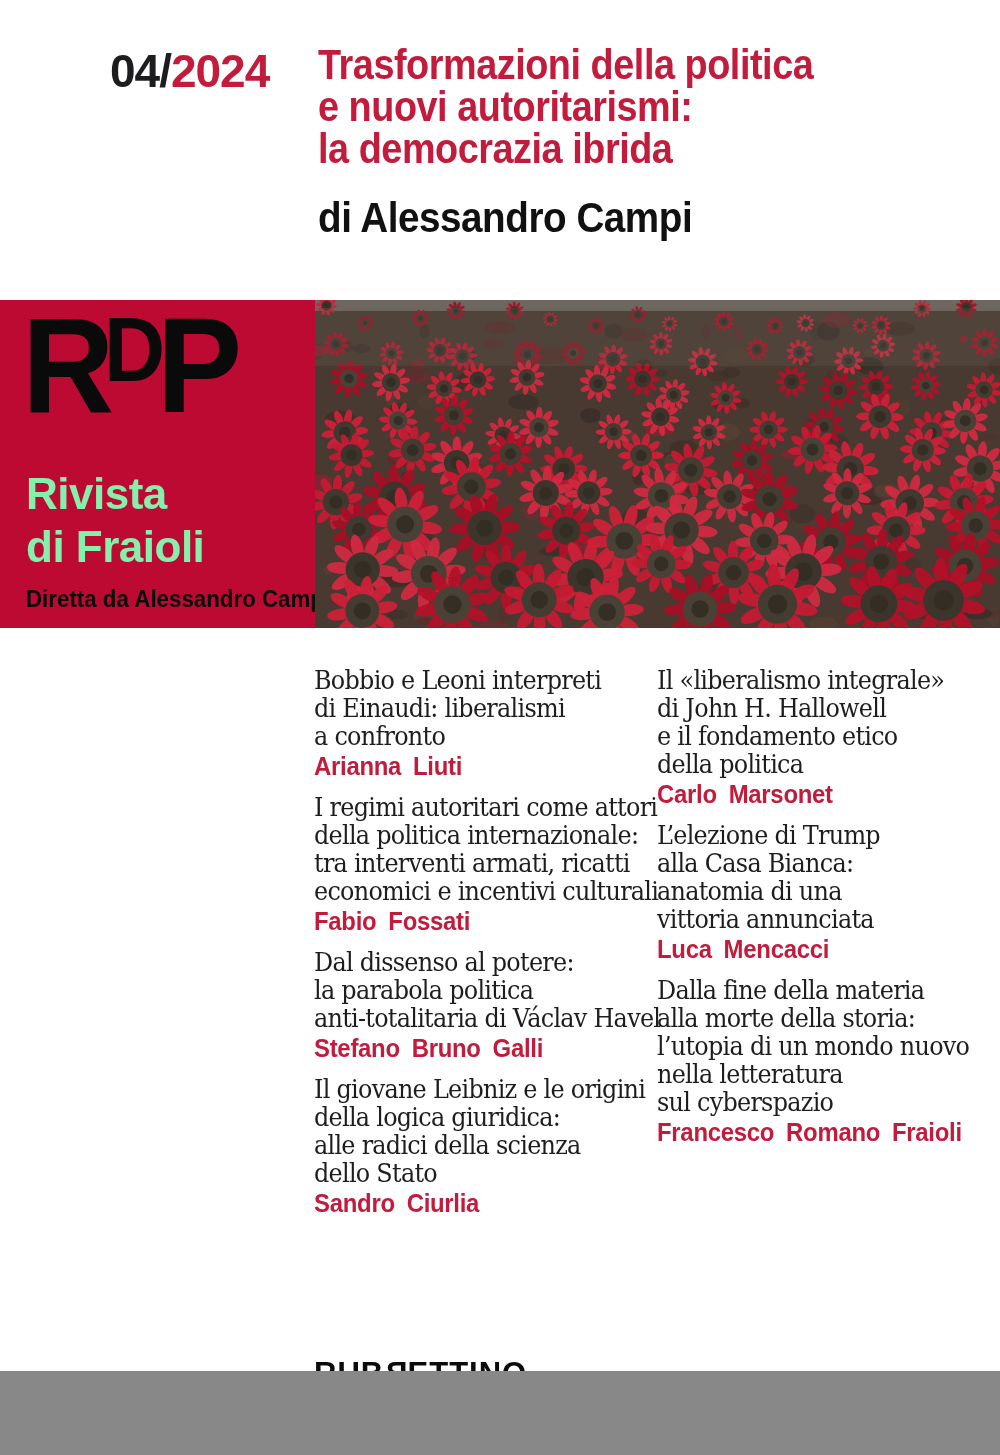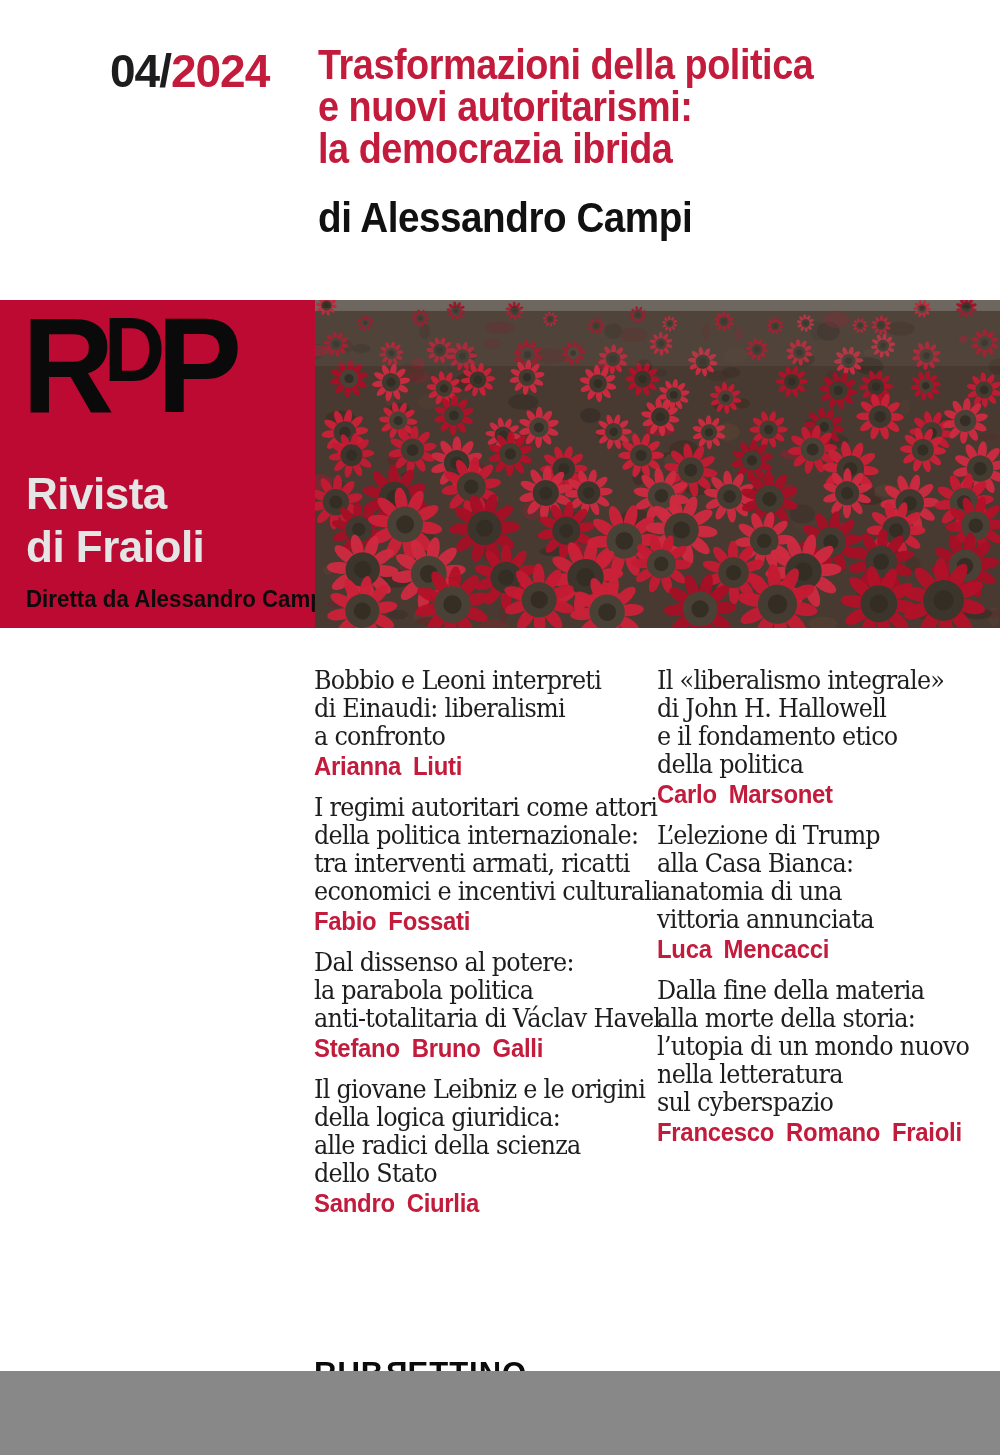--- a/index.html
+++ b/index.html
@@ -46,21 +46,21 @@
     display:flex;align-items:flex-start;
     color:#0b0a0a;font-weight:bold;
     transform:scaleX(0.94);transform-origin:0 0;
     line-height:1;letter-spacing:-4px;
   }
   .rpp-logo .big{font-size:136px;}
   .rpp-logo .small{font-size:90px;margin-top:8px;margin-left:-7px;}
   .rpp-logo .last{margin-left:-5px;}
   .mag-name{
     position:absolute;left:26px;top:167px;
-    color:#e5e5e5;font-weight:bold;font-size:44px;line-height:53px;
+    color:#86efac;font-weight:bold;font-size:44px;line-height:53px;
     letter-spacing:-0.5px;white-space:nowrap;
   }
   .directed-by{
     position:absolute;left:26px;top:286px;
     color:#0d0c0c;font-weight:bold;font-size:23px;
     transform:scaleX(0.97);transform-origin:0 0;
     white-space:nowrap;
   }
   
   .cover-photo{

